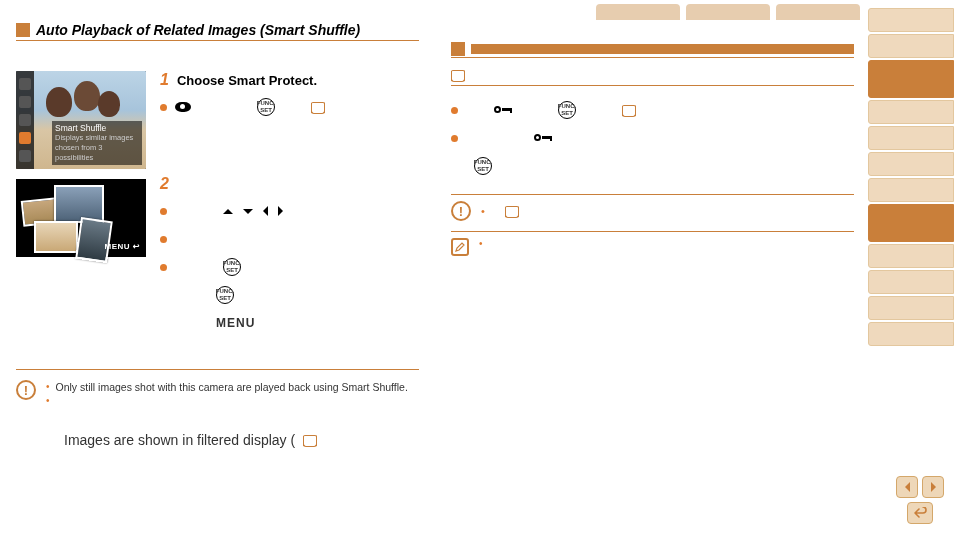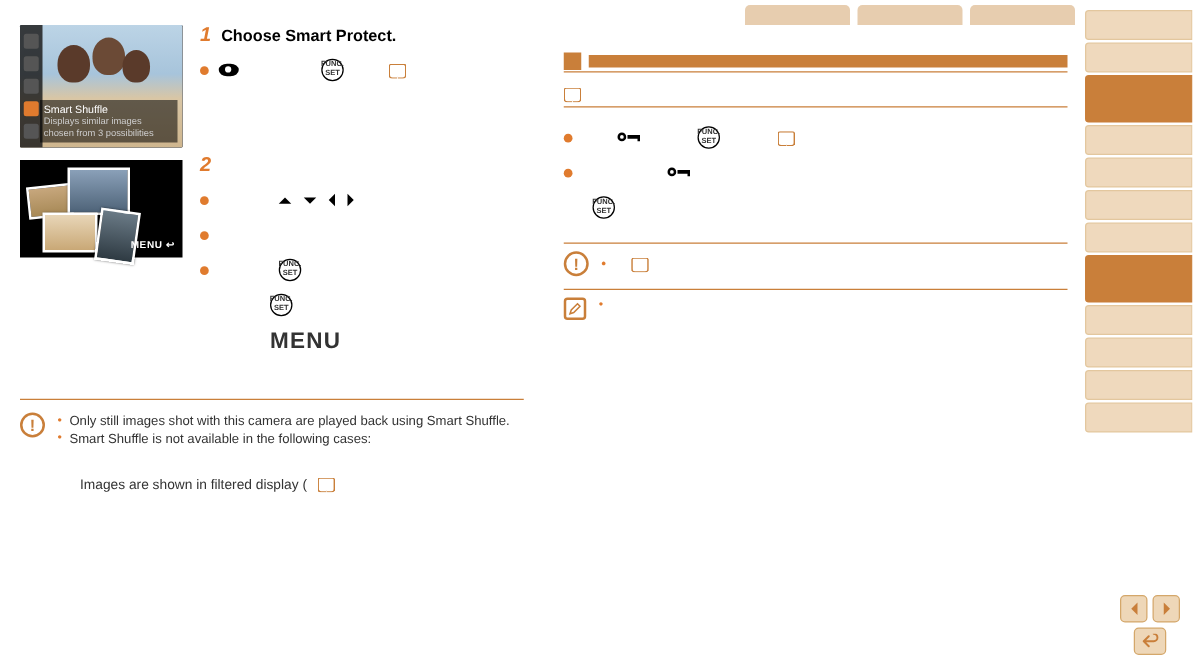--- a/index.html
+++ b/index.html
@@ -13,21 +13,21 @@
   .thumb-menu{width:130px;height:98px;background:#000;position:relative;overflow:hidden;border-radius:1px}
   .thumb-menu .photo{position:absolute;inset:0;background:linear-gradient(to bottom,#bcd4e6 0%,#a7c4db 40%,#d9c6a5 60%,#cfb68e 100%)}
   .thumb-menu .sidebar{position:absolute;left:0;top:0;width:18px;height:100%;background:rgba(30,30,30,.85);display:flex;flex-direction:column;justify-content:space-around;align-items:center;padding:4px 0}
   .thumb-menu .si{width:12px;height:12px;border-radius:2px;background:#555}
   .thumb-menu .si.active{background:#e07b2e}
   .thumb-menu .people{position:absolute;left:30px;top:10px;width:80px;height:60px}
   .thumb-menu .face{position:absolute;width:26px;height:30px;background:#5a3a2a;border-radius:50% 50% 45% 45%}
   .thumb-menu .face.f1{left:0;top:6px}
   .thumb-menu .face.f2{left:28px;top:0;background:#6b4a36}
   .thumb-menu .face.f3{left:52px;top:10px;width:22px;height:26px}
-  .thumb-menu .caption{position:absolute;left:16px;bottom:4px;right:4px;color:#fff;font-size:8px;line-height:10px;background:rgba(0,0,0,.55);padding:2px 3px}
+  .thumb-menu .caption{position:absolute;left:36px;bottom:4px;right:4px;color:#fff;font-size:8px;line-height:10px;background:rgba(0,0,0,.55);padding:2px 3px}
   .thumb-menu .caption .t1{color:#fff;font-size:8.5px}
   .thumb-menu .caption .t2{color:#ccc;font-size:7.5px}
   .thumb-collage{width:130px;height:78px;background:#000;position:relative;margin-top:10px}
   .thumb-collage .tile{position:absolute;background:#fff;border:2px solid #fff;box-shadow:0 0 2px rgba(0,0,0,.6)}
   .thumb-collage .ta{left:6px;top:20px;width:36px;height:26px;background:linear-gradient(#c7a77d,#a78956);transform:rotate(-6deg)}
   .thumb-collage .tb{left:38px;top:6px;width:50px;height:38px;background:linear-gradient(#8aa0b8,#4e6378)}
   .thumb-collage .tc{left:18px;top:42px;width:44px;height:32px;background:linear-gradient(#e8d6b8,#c9a876)}
   .thumb-collage .td{left:62px;top:40px;width:32px;height:42px;background:linear-gradient(#6a7a86,#2e3a42);transform:rotate(8deg)}
   .thumb-collage .mb{position:absolute;right:6px;bottom:6px;color:#fff;font-size:8px;font-weight:bold;letter-spacing:.5px}
   .step-area{display:flex;gap:14px;margin-bottom:6px}
@@ -45,29 +45,29 @@
   .icon-book{width:14px;height:11px;border:1.3px solid #c97f3a;border-bottom:none;border-radius:2px 2px 0 0;position:relative}
   .icon-book::before,.icon-book::after{content:"";position:absolute;bottom:-1px;width:50%;height:100%;border:1.3px solid #c97f3a;border-top:none}
   .icon-book::before{left:-1px;border-radius:0 0 0 3px;border-right:none}
   .icon-book::after{right:-1px;border-radius:0 0 3px 0;border-left:none}
   .arrow{display:inline-block;width:0;height:0;border:5px solid transparent}
   .arrow.up{border-bottom-color:#000;border-top:none}
   .arrow.down{border-top-color:#000;border-bottom:none}
   .arrow.left{border-right-color:#000;border-left:none}
   .arrow.right{border-left-color:#000;border-right:none}
   .arrows-set{display:flex;gap:10px;align-items:center}
-  .menu-word{font-family:Arial;font-weight:bold;font-size:18px;letter-spacing:1px}
+  .menu-word{font-family:Arial;font-weight:bold;font-size:12px;letter-spacing:1px}
   .notes-block{border-top:1px solid #c97f3a;margin-top:28px;padding-top:6px}
   .note-row{display:flex;align-items:flex-start;gap:10px;margin-top:4px}
   .warn-circle{width:20px;height:20px;border:2px solid #c97f3a;border-radius:50%;display:flex;align-items:center;justify-content:center;flex-shrink:0}
   .warn-circle .bang{color:#c97f3a;font-weight:bold;font-size:13px}
   .note-list{flex:1}
   .note-list .nl{display:flex;gap:6px;font-size:10.5px;color:#333;line-height:14px}
   .note-list .nd{color:#e07b2e;font-size:10px;line-height:14px}
-  .footer-line{font-size:11px;margin-top:24px;display:flex;align-items:flex-start;gap:8px;padding-left:48px}
+  .footer-line{font-size:14px;margin-top:24px;display:flex;align-items:center;gap:8px;padding-left:48px}
   .col-right{padding-right:100px}
   .r-tabs{position:absolute;top:4px;right:94px;display:flex;gap:6px}
   .r-tab{width:84px;height:16px;background:#e7cdaf;border-radius:4px 4px 0 0}
   .r-head{display:flex;align-items:center;border-bottom:1px solid #c97f3a;margin-top:20px;margin-bottom:6px;height:18px}
   .r-head .heading-marker{width:14px;height:14px;background:#c97f3a}
   .r-head .bar{height:10px;background:#c97f3a;flex:1;margin-left:0}
   .r-subline{border-bottom:1px solid #c97f3a;padding:6px 0 4px 0;display:flex;align-items:center}
   .thumb-protect{width:130px;height:98px;background:#000;position:relative;flex-shrink:0}
   .thumb-protect .sky{position:absolute;left:18px;top:0;right:0;height:44px;background:linear-gradient(#5b8fc4,#9dc0df)}
   .thumb-protect .cloud{position:absolute;right:14px;top:8px;width:34px;height:14px;background:#fff;border-radius:10px;opacity:.9}
@@ -94,20 +94,24 @@
   .nav-btn.next .tri{border-left-color:#c97f3a;border-right:none}
   .nav-btn.ret{width:26px}
   .nav-btn.ret svg{width:14px;height:12px}
 </style>
 </head>
 <body>
 
 <div class="page">
 
   <div class="col col-left">
+    <div class="heading-row">
+      <div class="heading-marker"></div>
+      <div class="heading-text">Auto Playback of Related Images (Smart Shuffle)</div>
+    </div>
 
     <div class="step-area">
       <div class="thumbs-col">
         <div class="thumb-menu">
           <div class="photo"></div>
           <div class="people">
             <div class="face f1"></div>
               <div class="face f2"></div>
               <div class="face f3"></div>
           </div>
@@ -194,21 +198,20 @@
         <div class="warn-circle">
             <span class="bang">!</span>
           </div>
         <div class="note-list">
           <div class="nl">
               <span class="nd">•</span>
               <span>Only still images shot with this camera are played back using Smart Shuffle.</span>
             </div>
           <div class="nl">
               <span class="nd">•</span>
-              <span>Smart Shuffle is not available in the following cases:</span>
             </div>
         </div>
       </div>
     </div>
 
     <div class="footer-line">
       <span>Images are shown in filtered display (</span>
       <span class="sicon icon-book"></span>
     </div>
   </div>

